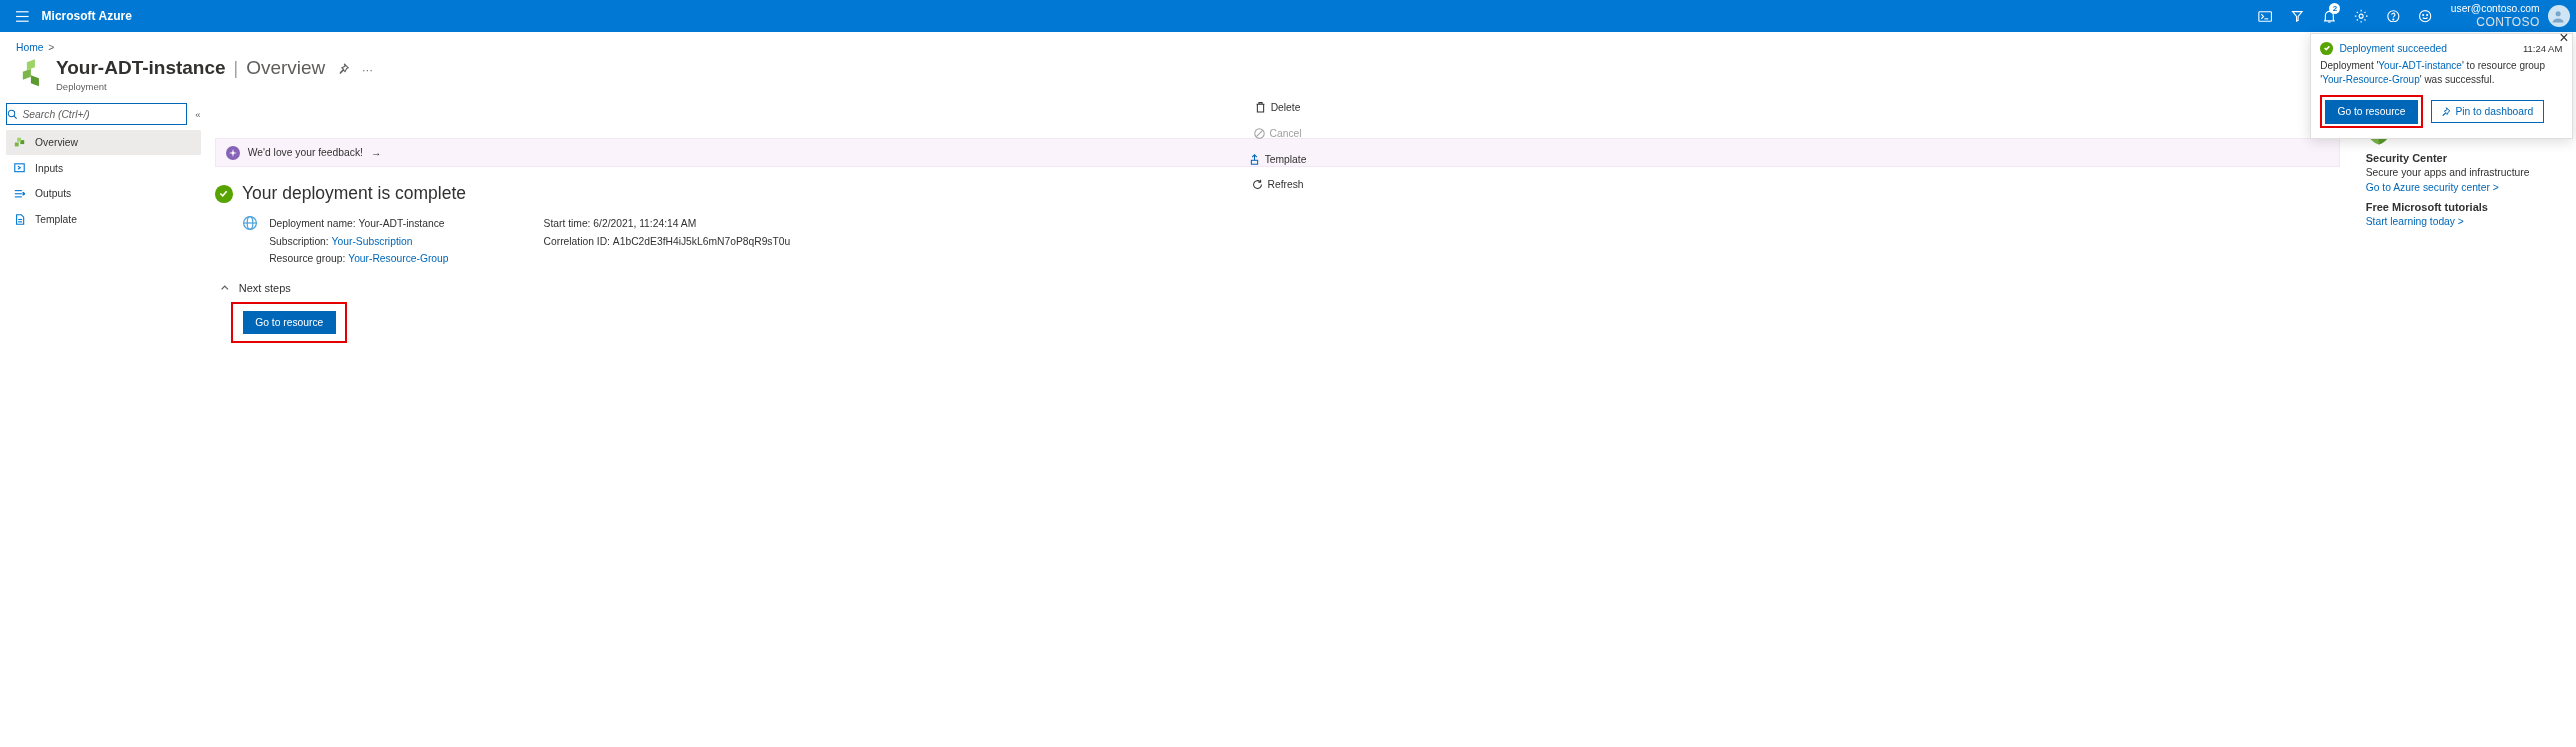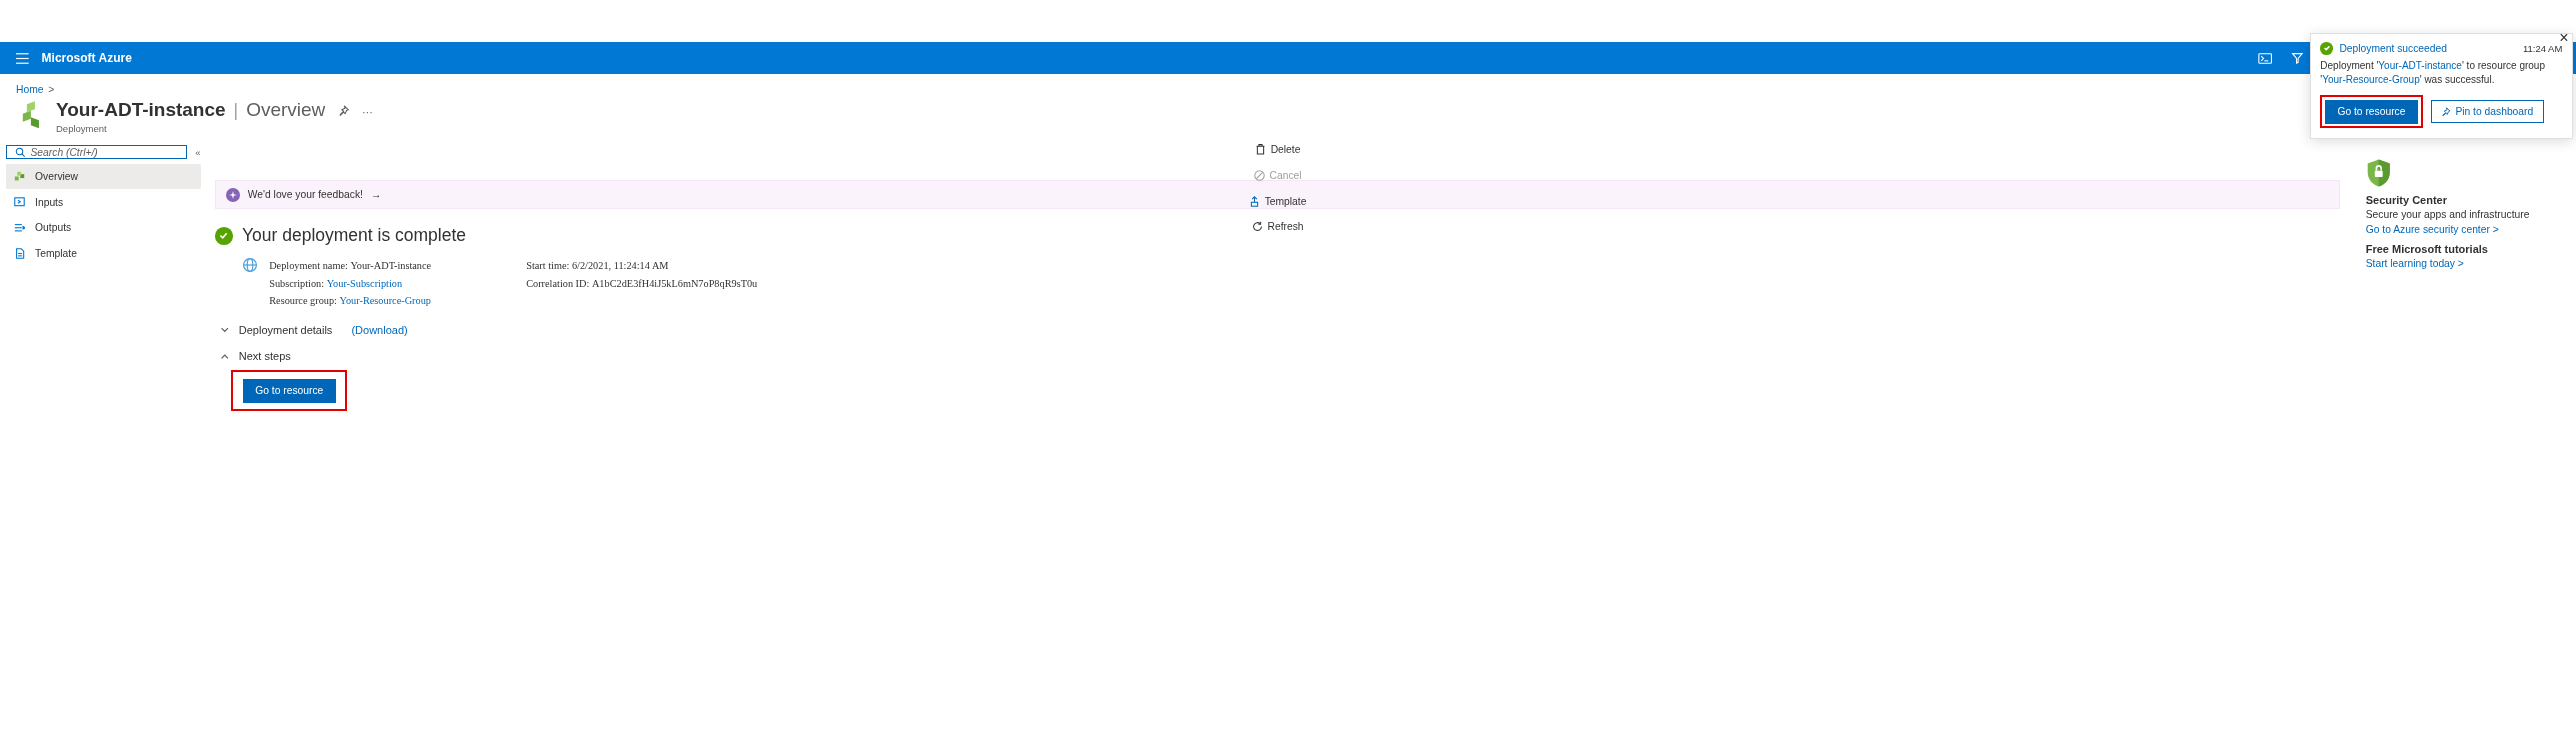--- a/index.html
+++ b/index.html
@@ -1,20 +1,20 @@
 <!DOCTYPE html>
 <html style="font-size:12.7px"><head>
 <meta charset="utf-8">
 <style>
   * { box-sizing: border-box; margin: 0; padding: 0; }
   body { font-family: "Segoe UI", Arial, sans-serif; font-size: 10.3px; color: #323130; background: #fff; }
   a { color: #0067b8; text-decoration: none; }
 
   
-  .topbar { display:flex; align-items:center; height:32px; background:#0078d4; color:#fff; padding:0 6.4px;margin-top:42px; }
+  .topbar { display:flex; align-items:center; height:32px; background:#0078d4; color:#fff; padding:0 6.4px; }
   .topbar .hamburger { width:32px; height:32px; display:flex; align-items:center; justify-content:center; cursor:pointer; }
   .topbar .brand { font-size:12px; font-weight:600; margin-left:3.2px; margin-right:111px; }
   .searchbox { flex:0 0 621px; display:flex; align-items:center; height:22px; background:#4ba0e1; border-radius:1.6px; padding:0 8px; color:#fff; }
   .searchbox svg { flex:none; }
   .searchbox .ph { margin-left:6.4px; color:#eaf4fc; font-size:10.3px; }
   .topbar-spacer { flex:1; }
   .topbar-icons { display:flex; align-items:center; gap:0; }
   .topbar-icons .tbtn { width:32px; height:32px; display:flex; align-items:center; justify-content:center; cursor:pointer; position:relative; }
   .badge { position:absolute; top:3.2px; right:4.8px; background:#fff; color:#0078d4; border-radius:6.4px; font-size:8px; font-weight:600; min-width:11px; height:11px; line-height:11px; text-align:center; padding:0 2.4px; }
   .account { text-align:right; margin-left:9.5px; margin-right:4.8px; line-height:1.2; }
@@ -33,42 +33,42 @@
   .title-row .name { font-size:19px; font-weight:600; }
   .title-row .divider { color:#a19f9d; font-size:17.5px; font-weight:300; }
   .title-row .section { font-size:19px; font-weight:400; color:#605e5c; }
   .title-row .pin, .title-row .more { color:#605e5c; cursor:pointer; font-size:11px; margin-left:4.8px; }
   .subtitle { font-size:9.5px; color:#605e5c; margin-top:1.6px; }
 
   
   .body { display:flex; align-items:stretch; }
   .sidebar { width:207px; padding:3.2px 6.4px 6.4px; }
   .side-search { display:flex; align-items:center; }
-  .side-search .sbox { flex:1; display:flex; align-items:center; height:14px; border:1.6px solid #0067b8; padding:0 8px; }
+  .side-search .sbox { flex:1; display:flex; align-items:center; height:22px; border:1.6px solid #0067b8; padding:0 0; }
   .side-search .sbox svg { flex:none; color:#0067b8; }
   .side-search .sbox .ph { margin-left:4.8px; color:#605e5c; font-style:italic; font-size:10.3px; }
   .side-search .collapse { margin-left:8px; color:#605e5c; cursor:pointer; font-size:9.5px; }
   .nav { margin-top:4.8px; }
   .nav-item { display:flex; align-items:center; height:25.5px; padding:0 6.4px; cursor:pointer; border-radius:1.6px; }
   .nav-item.active { background:#edebe9; }
   .nav-item .ico { width:14.3px; display:flex; align-items:center; justify-content:center; margin-right:8px; }
   .nav-item .lbl { font-size:10.3px; }
 
   
   .main { flex:1; padding:1.6px 12.7px 16px 8px; border-left:0; position:relative; }
   .cmdbar { display:flex; align-items:center; gap:14.3px; height:32px;flex-direction:column; }
   .cmd { display:flex; align-items:center; gap:4.8px; font-size:10.3px; color:#323130; cursor:pointer; }
   .cmd.disabled { color:#a19f9d; cursor:default; }
   .feedback { margin-top:4.8px; background:#faf3fb; border:0.8px solid #f3e7f6; padding:6.4px 9.5px; display:flex; align-items:center; gap:8px; font-size:10.3px; }
   .feedback .star { width:14.3px; height:14.3px; border-radius:50%; background:#8763b8; color:#fff; display:flex; align-items:center; justify-content:center; }
   .status-row { display:flex; align-items:center; gap:9.5px; margin-top:16px; }
   .status-row .check { width:17.5px; height:17.5px; border-radius:50%; background:#57a300; display:flex; align-items:center; justify-content:center; }
   .status-row .msg { font-size:17.5px; font-weight:400; }
 
-  .details { display:flex; gap:95px; margin-top:11px; margin-left:27px; font-size:10.3px;font-family:Liberation Serif, serif; }
+  .details { display:flex; gap:95px; margin-top:11px; margin-left:27px; font-size:10.3px; }
   .details .col { display:flex; gap:8px; }
   .details .globe { width:16px; height:16px; margin-right:3.2px; color:#4aa0da; }
   .details .kv { line-height:1.7; }
   .details .k { color:#323130; }
   .details .v { color:#323130; }
   .details a { color:#0067b8; }
 
   .section-row { display:flex; align-items:center; gap:8px; margin-top:14.3px; margin-left:4.8px; font-size:11px; cursor:pointer; }
   .section-row .chev { width:11px; color:#605e5c; }
 
@@ -320,29 +320,20 @@
         </div>
       </div>
       <div class="col">
         <div class="kv">
           <div><span class="k">Start time:</span>&nbsp;<span class="v">6/2/2021, 11:24:14 AM</span></div>
           <div><span class="k">Correlation ID:</span>&nbsp;<span class="v">A1bC2dE3fH4iJ5kL6mN7oP8qR9sT0u</span></div>
         </div>
       </div>
     </div>
 
-    <div class="section-row">
-      <span class="chev">
-          <svg width="9.5" height="9.5" viewBox="0 0 12 12" fill="none" stroke="#605e5c" stroke-width="1.6">
-            <polyline points="2,4 6,8 10,4"></polyline>
-          </svg>
-        </span>
-      <span>Deployment details</span>
-      &nbsp;<a href="#">(Download)</a>
-    </div>
 
     <div class="section-row">
       <span class="chev">
           <svg width="9.5" height="9.5" viewBox="0 0 12 12" fill="none" stroke="#605e5c" stroke-width="1.6">
             <polyline points="2,8 6,4 10,8"></polyline>
           </svg>
         </span>
       <span>Next steps</span>
     </div>
 

